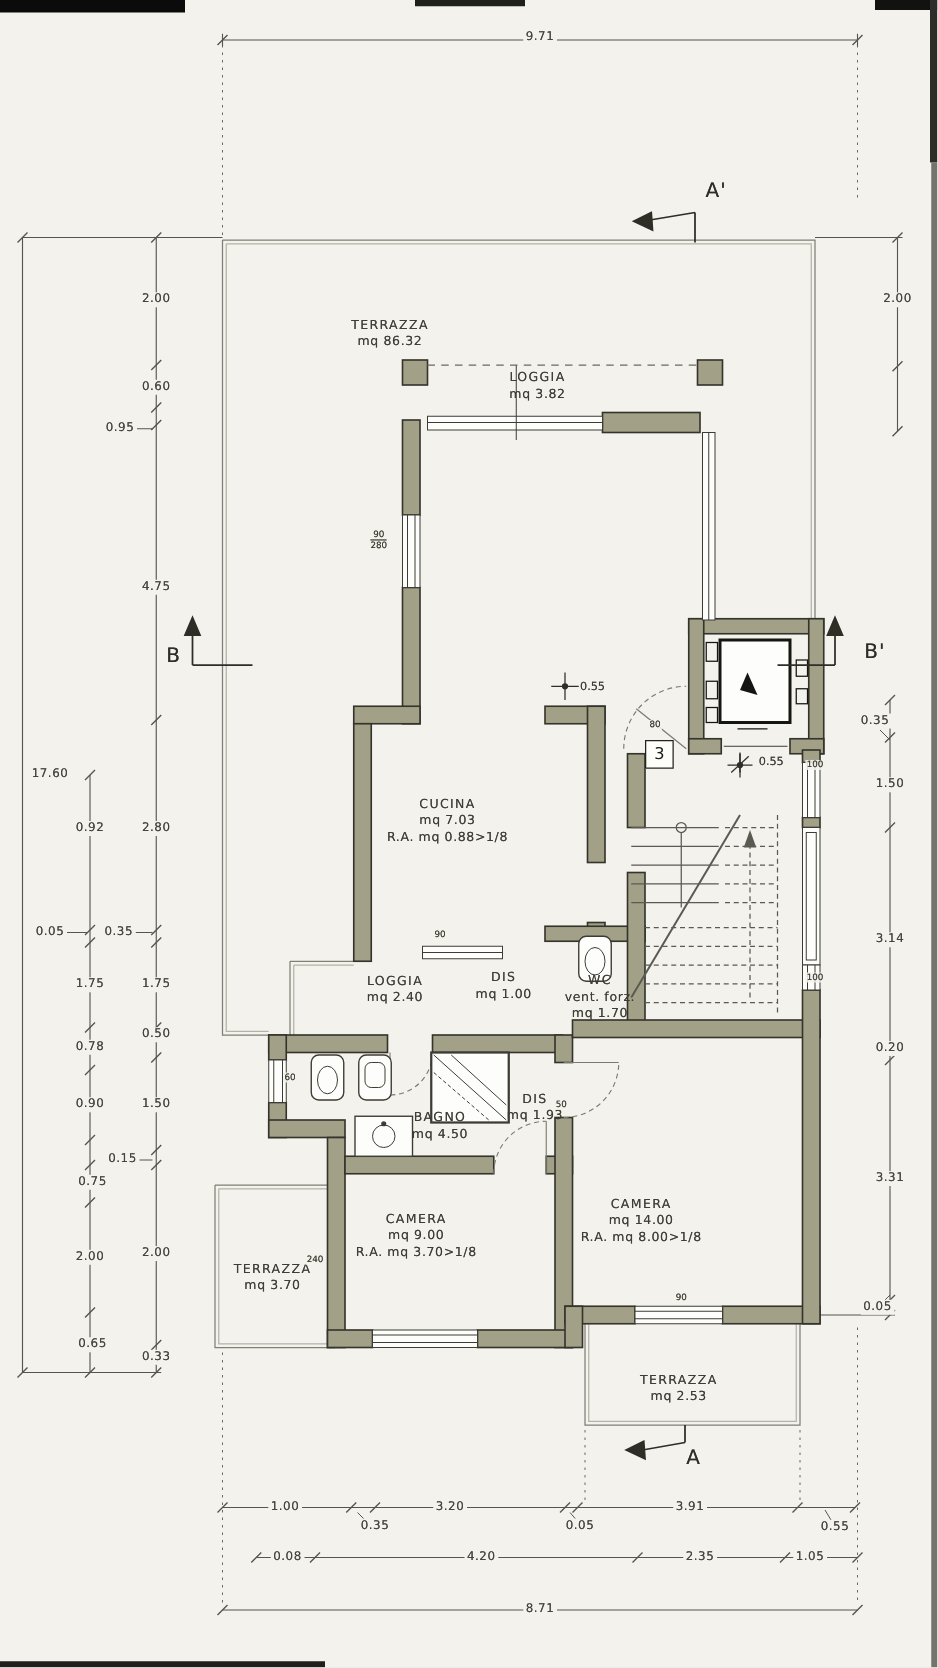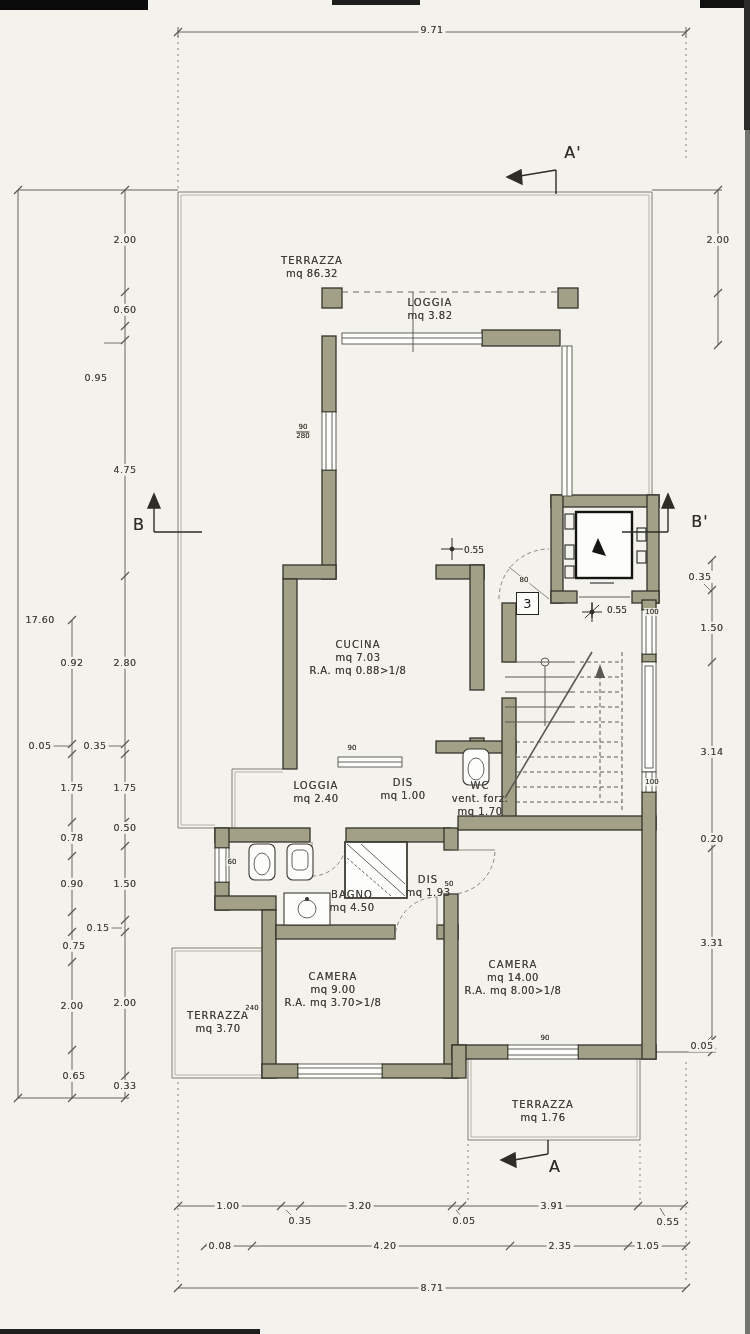--- a/index.html
+++ b/index.html
@@ -217,26 +217,26 @@
       <div class="lbl room" style="left: 430px; top: 309px;"><div>LOGGIA</div><div>mq 3.82</div></div>
       <div class="lbl room" style="left: 358px; top: 657px;"><div>CUCINA</div><div>mq 7.03</div><div>R.A. mq 0.88&gt;1/8</div></div>
       <div class="lbl room" style="left: 316px; top: 792px;"><div>LOGGIA</div><div>mq 2.40</div></div>
       <div class="lbl room" style="left: 403px; top: 789px;"><div>DIS</div><div>mq 1.00</div></div>
       <div class="lbl room" style="left: 464px; top: 798px; margin-left: 16px;"><div>WC</div><div>vent. forz.</div><div>mq 1.70</div></div>
       <div class="lbl room" style="left: 352px; top: 901px;"><div>BAGNO</div><div>mq 4.50</div></div>
       <div class="lbl room" style="left: 428px; top: 886px;"><div>DIS</div><div>mq 1.93</div></div>
       <div class="lbl room" style="left: 333px; top: 989px;"><div>CAMERA</div><div>mq 9.00</div><div>R.A. mq 3.70&gt;1/8</div></div>
       <div class="lbl room" style="left: 513px; top: 977px;"><div>CAMERA</div><div>mq 14.00</div><div>R.A. mq 8.00&gt;1/8</div></div>
       <div class="lbl room" style="left: 218px; top: 1022px;"><div>TERRAZZA</div><div>mq 3.70</div></div>
-      <div class="lbl room" style="left: 543px; top: 1111px;"><div>TERRAZZA</div><div>mq 1.76</div></div>
+      <div class="lbl room" style="left: 543px; top: 1111px;"><div>TERRAZZA</div><div>mq 2.53</div></div>
       <div class="lbl dim" style="left: 432px; top: 30px;"><div>9.71</div></div>
       <div class="lbl dim" style="left: 40px; top: 620px;"><div>17.60</div></div>
       <div class="lbl dim" style="left: 125px; top: 240px;"><div>2.00</div></div>
       <div class="lbl dim" style="left: 125px; top: 310px;"><div>0.60</div></div>
-      <div class="lbl dim" style="left: 96px; top: 343px; margin-top: 35px;"><div>0.95</div></div>
+      <div class="lbl dim" style="left: 96px; top: 343px;"><div>0.95</div></div>
       <div class="lbl dim" style="left: 125px; top: 470px;"><div>4.75</div></div>
       <div class="lbl dim" style="left: 125px; top: 663px;"><div>2.80</div></div>
       <div class="lbl dim" style="left: 95px; top: 746px;"><div>0.35</div></div>
       <div class="lbl dim" style="left: 125px; top: 788px;"><div>1.75</div></div>
       <div class="lbl dim" style="left: 125px; top: 828px;"><div>0.50</div></div>
       <div class="lbl dim" style="left: 125px; top: 884px;"><div>1.50</div></div>
       <div class="lbl dim" style="left: 98px; top: 928px;"><div>0.15</div></div>
       <div class="lbl dim" style="left: 125px; top: 1003px;"><div>2.00</div></div>
       <div class="lbl dim" style="left: 125px; top: 1086px;"><div>0.33</div></div>
       <div class="lbl dim" style="left: 72px; top: 663px;"><div>0.92</div></div>
@@ -253,21 +253,21 @@
       <div class="lbl dim" style="left: 712px; top: 752px;"><div>3.14</div></div>
       <div class="lbl dim" style="left: 712px; top: 839px;"><div>0.20</div></div>
       <div class="lbl dim" style="left: 712px; top: 943px;"><div>3.31</div></div>
       <div class="lbl dim" style="left: 702px; top: 1046px;"><div>0.05</div></div>
       <div class="lbl dim" style="left: 228px; top: 1206px;"><div>1.00</div></div>
       <div class="lbl dim" style="left: 300px; top: 1221px;"><div>0.35</div></div>
       <div class="lbl dim" style="left: 360px; top: 1206px;"><div>3.20</div></div>
       <div class="lbl dim" style="left: 464px; top: 1221px;"><div>0.05</div></div>
       <div class="lbl dim" style="left: 552px; top: 1206px;"><div>3.91</div></div>
       <div class="lbl dim" style="left: 668px; top: 1222px;"><div>0.55</div></div>
-      <div class="lbl dim" style="left: 220px; top: 1246px;"><div>0.08</div></div>
+      <div class="lbl dim" style="left: 230px; top: 1246px;"><div>0.08</div></div>
       <div class="lbl dim" style="left: 385px; top: 1246px;"><div>4.20</div></div>
       <div class="lbl dim" style="left: 560px; top: 1246px;"><div>2.35</div></div>
       <div class="lbl dim" style="left: 648px; top: 1246px;"><div>1.05</div></div>
       <div class="lbl dim" style="left: 432px; top: 1288px;"><div>8.71</div></div>
       <div class="lbl tag" style="left: 303px; top: 432px;"><div>90</div><div class="t2">280</div></div>
       <div class="lbl tag" style="left: 652px; top: 612px;"><div>100</div></div>
       <div class="lbl tag" style="left: 652px; top: 782px;"><div>100</div></div>
       <div class="lbl tag" style="left: 352px; top: 748px;"><div>90</div></div>
       <div class="lbl tag" style="left: 232px; top: 862px;"><div>60</div></div>
       <div class="lbl tag" style="left: 545px; top: 1038px;"><div>90</div></div>

